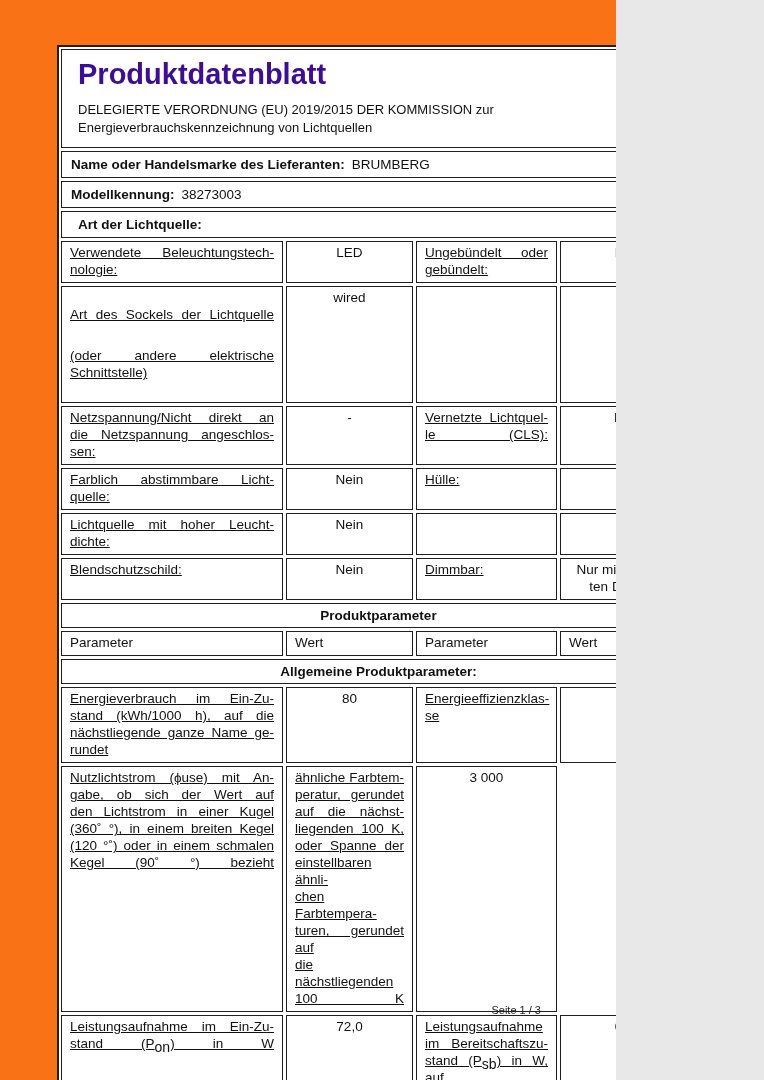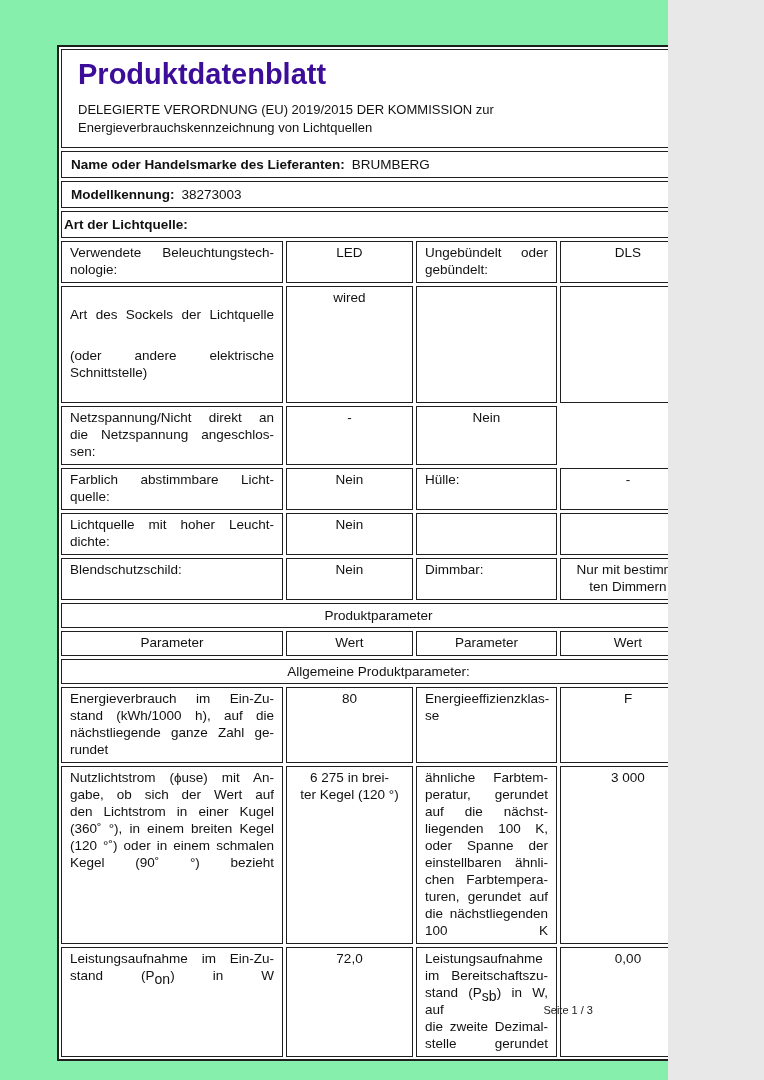--- a/index.html
+++ b/index.html
@@ -1,19 +1,19 @@
 <!DOCTYPE html>
 <html lang="de"><head>
 <meta charset="utf-8">
 <style>
   html,body{margin:0;padding:0;background:#e8e8e8;}
   .sheet{
     position:relative;
-    width:668px;height:1080px;
-    background:#86efac;
+    width:616px;height:1080px;
+    background:#f97316;
     font-family:"Liberation Sans","DejaVu Sans",sans-serif;
     color:#111;
     overflow:hidden;
   }
   .doc{
     position:absolute;left:57px;top:45px;width:643px;
     box-sizing:border-box;
     border:2px solid #1f1f1f;
     padding:2px;
     display:flex;flex-direction:column;gap:3px;
@@ -32,46 +32,47 @@
     color:#3c0d99;
     letter-spacing:0px;
   }
   .reg{
     margin:0;font-size:13px;line-height:18px;
     white-space:pre-line;
   }
   .info-row{padding:4px 9px;font-size:13.5px;line-height:17px;}
   .info-row b{font-weight:bold;}
   .info-row .val{margin-left:7px;}
-  .section-row{padding:4px 2px;font-size:13.5px;line-height:17px;font-weight:bold;}
+  .section-row{padding:4px 16px;font-size:13.5px;line-height:17px;font-weight:bold;}
   .grid{
     display:grid;
     grid-template-columns:222px 127px 141px 1fr;
     column-gap:3px;
   }
   .cell{
     padding:2px 8px 4px 8px;
     font-size:13.5px;line-height:17px;
     white-space:pre-line;
   }
   .cell-label{
     text-align:justify;
     text-align-last:justify;
+    text-decoration:underline;
   }
   .cell-value{
     text-align:center;
     padding-left:4px;padding-right:4px;
   }
   .cell-header{
-    text-align:center;
+    text-align:left;
     white-space:normal;
   }
   .para2{margin-top:7px;}
   .section-center{
-    text-align:center;font-weight:normal;
+    text-align:center;font-weight:bold;
     font-size:13.5px;line-height:17px;
     padding:3px 8px;
   }
   sub{font-size:14px;line-height:0;}
   .footer{
     position:absolute;
     top:1004px;right:75px;
     font-size:11px;color:#222;
   }
 </style>
@@ -116,20 +117,22 @@
       <div class="box cell cell-value">wired</div>
       <div class="box cell cell-label"></div>
       <div class="box cell cell-value"></div>
     </div>
 
     <div class="grid">
       <div class="box cell cell-label">Netzspannung/Nicht direkt an
 die Netzspannung angeschlos-
 sen:</div>
       <div class="box cell cell-value">-</div>
+      <div class="box cell cell-label">Vernetzte Lichtquel-
+le (CLS):</div>
       <div class="box cell cell-value">Nein</div>
     </div>
 
     <div class="grid">
       <div class="box cell cell-label">Farblich abstimmbare Licht-
 quelle:</div>
       <div class="box cell cell-value">Nein</div>
       <div class="box cell cell-label">Hülle:</div>
       <div class="box cell cell-value">-</div>
     </div>
@@ -157,37 +160,35 @@
       <div class="box cell cell-header">Wert</div>
       <div class="box cell cell-header">Parameter</div>
       <div class="box cell cell-header">Wert</div>
     </div>
 
     <div class="box section-center">Allgemeine Produktparameter:</div>
 
     <div class="grid">
       <div class="box cell cell-label">Energieverbrauch im Ein-Zu-
 stand (kWh/1000 h), auf die
-nächstliegende ganze Zahl ge-
+nächstliegende ganze Name ge-
 rundet</div>
       <div class="box cell cell-value">80</div>
       <div class="box cell cell-label">Energieeffizienzklas-
 se</div>
       <div class="box cell cell-value">F</div>
     </div>
 
     <div class="grid">
       <div class="box cell cell-label">Nutzlichtstrom (ϕuse) mit An-
 gabe, ob sich der Wert auf
 den Lichtstrom in einer Kugel
 (360˚ °), in einem breiten Kegel
 (120 °˚) oder in einem schmalen
 Kegel (90˚ °) bezieht</div>
-      <div class="box cell cell-value">6 275 in brei-
-ter Kegel (120 °)</div>
       <div class="box cell cell-label">ähnliche Farbtem-
 peratur, gerundet
 auf die nächst-
 liegenden 100 K,
 oder Spanne der
 einstellbaren ähnli-
 chen Farbtempera-
 turen, gerundet auf
 die nächstliegenden
 100 K</div>

